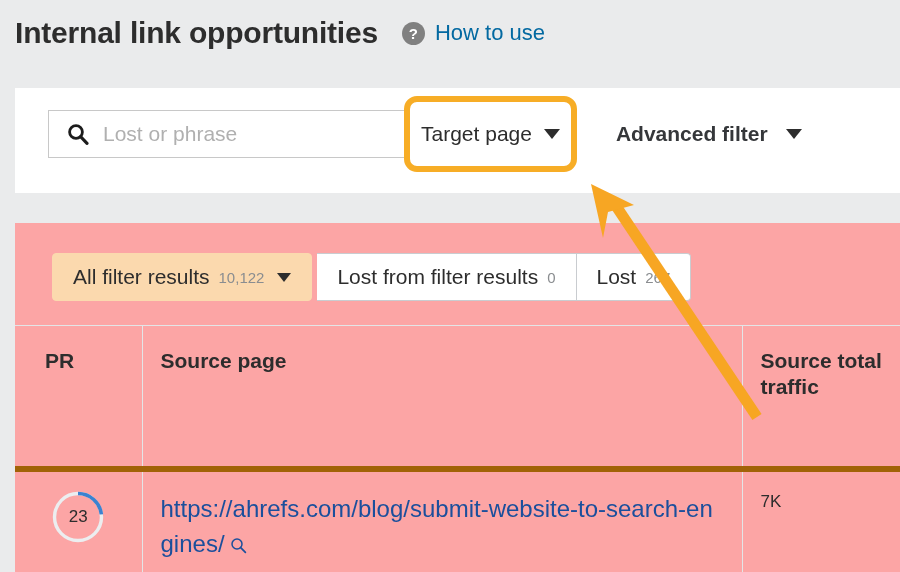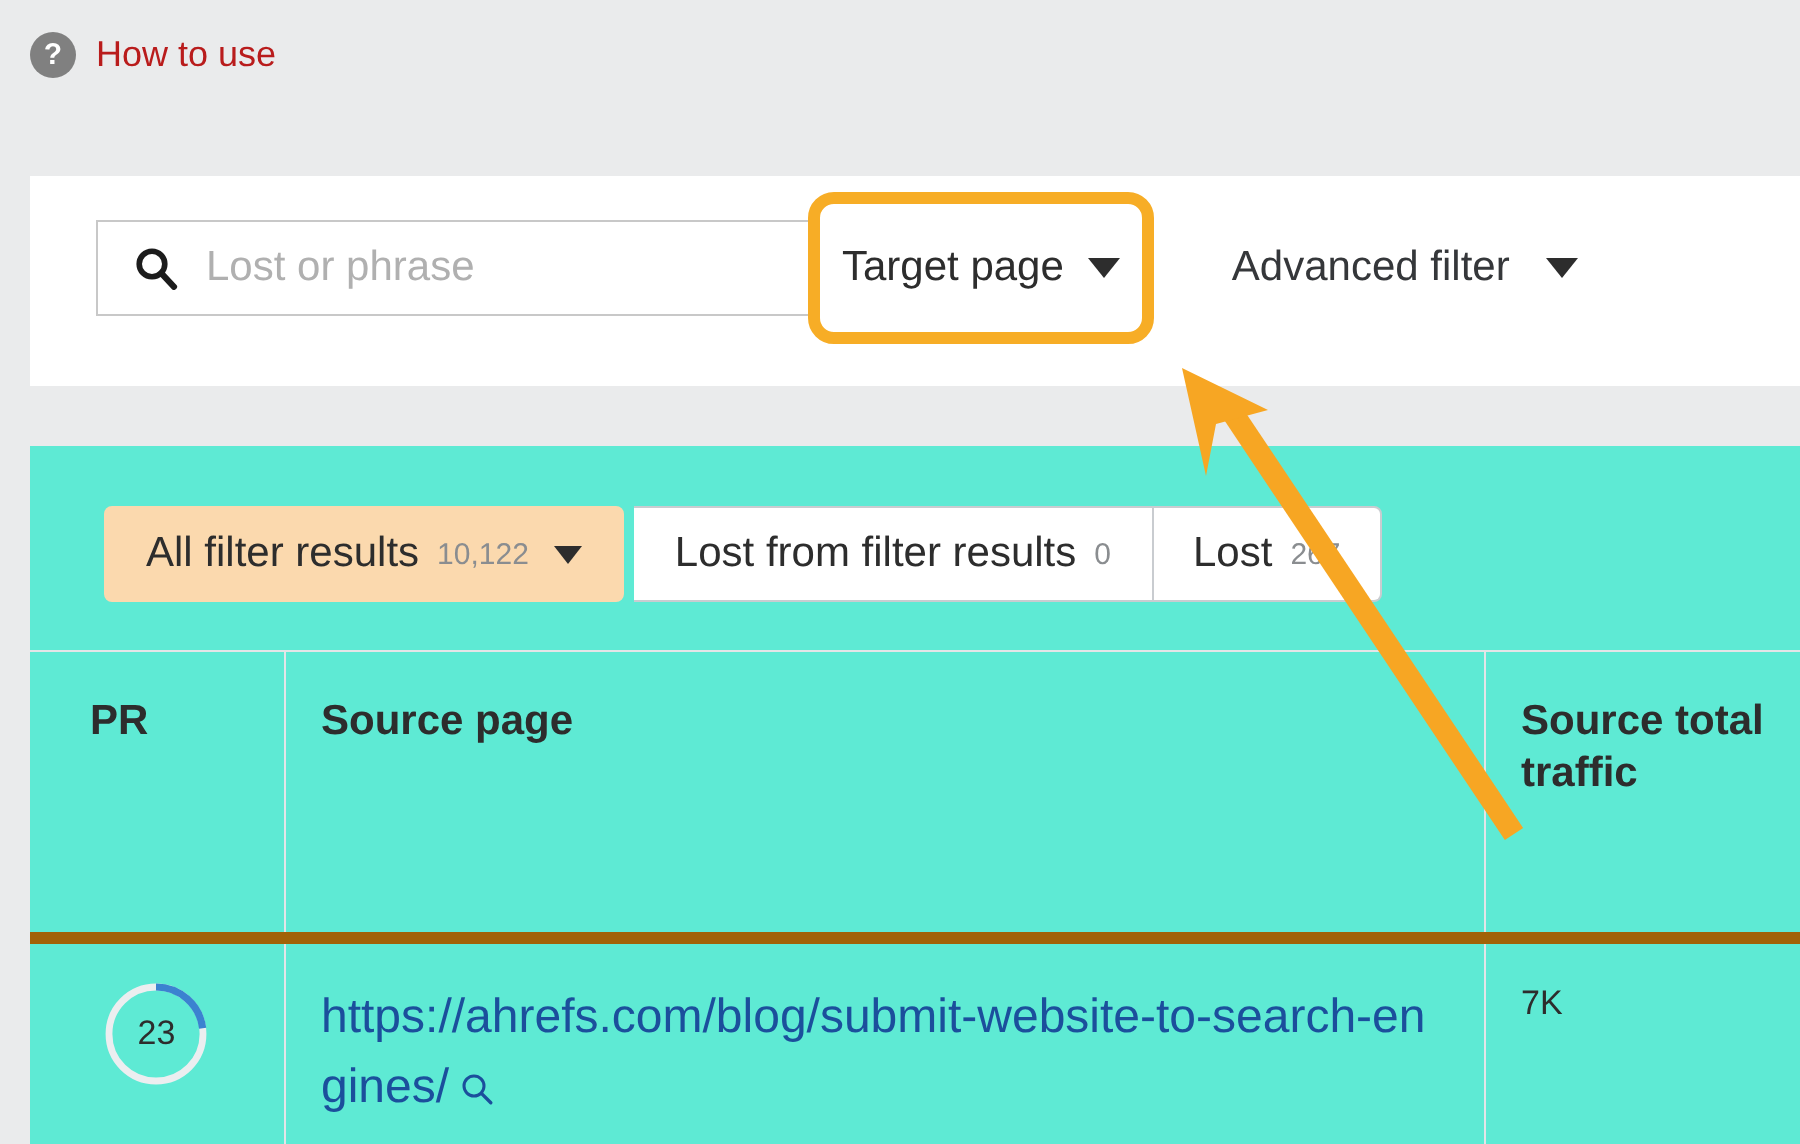--- a/index.html
+++ b/index.html
@@ -45,22 +45,22 @@
     background: #808080;
     color: #ffffff;
     font-size: 15px;
     font-weight: bold;
     display: flex;
     align-items: center;
     justify-content: center;
     line-height: 1;
   }
   .how-to-use-label {
-    font-size: 18px;
-    color: #b91c1c;
+    font-size: 22px;
+    color: #0369a1;
     white-space: nowrap;
     text-align: center;
   }
 
   
   .filter-panel {
     position: absolute;
     left: 15px;
     top: 88px;
     width: 885px;
@@ -131,35 +131,36 @@
     border-right: 8px solid transparent;
     border-top: 10px solid #2d2d2d;
   }
 
   .advanced-filter {
     margin-left: 52px;
     display: flex;
     align-items: center;
     gap: 18px;
     cursor: pointer;
+    font-weight: bold;
   }
   .advanced-filter-label {
     font-size: 21px;
     color: #35373a;
     white-space: nowrap;
   }
 
   
   .results-panel {
     position: absolute;
     left: 15px;
     top: 223px;
     width: 885px;
     height: 349px;
-    background: #5eead4;
+    background: #fca5a5;
     box-sizing: border-box;
   }
 
   .tab-row {
     position: absolute;
     left: 37px;
     top: 30px;
     display: flex;
     align-items: stretch;
     height: 48px;
@@ -278,20 +279,21 @@
     top: 0;
     width: 900px;
     height: 572px;
     pointer-events: none;
   }
 </style>
 </head>
 <body>
 
 <div class="page-header">
+  <div class="page-title">Internal link opportunities</div>
   <div class="how-to-use">
     <span class="help-icon">?</span>
     <span class="how-to-use-label">How to use</span>
   </div>
 </div>
 
 <div class="filter-panel">
   <div class="filter-row">
 
     <div class="search-box">

